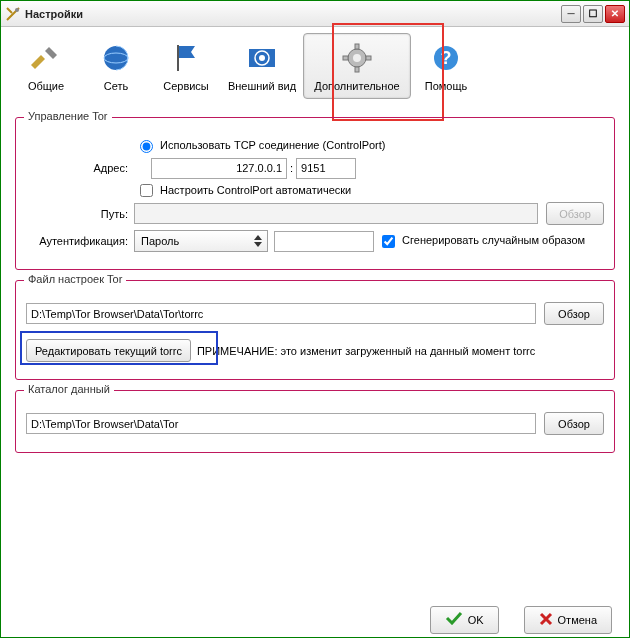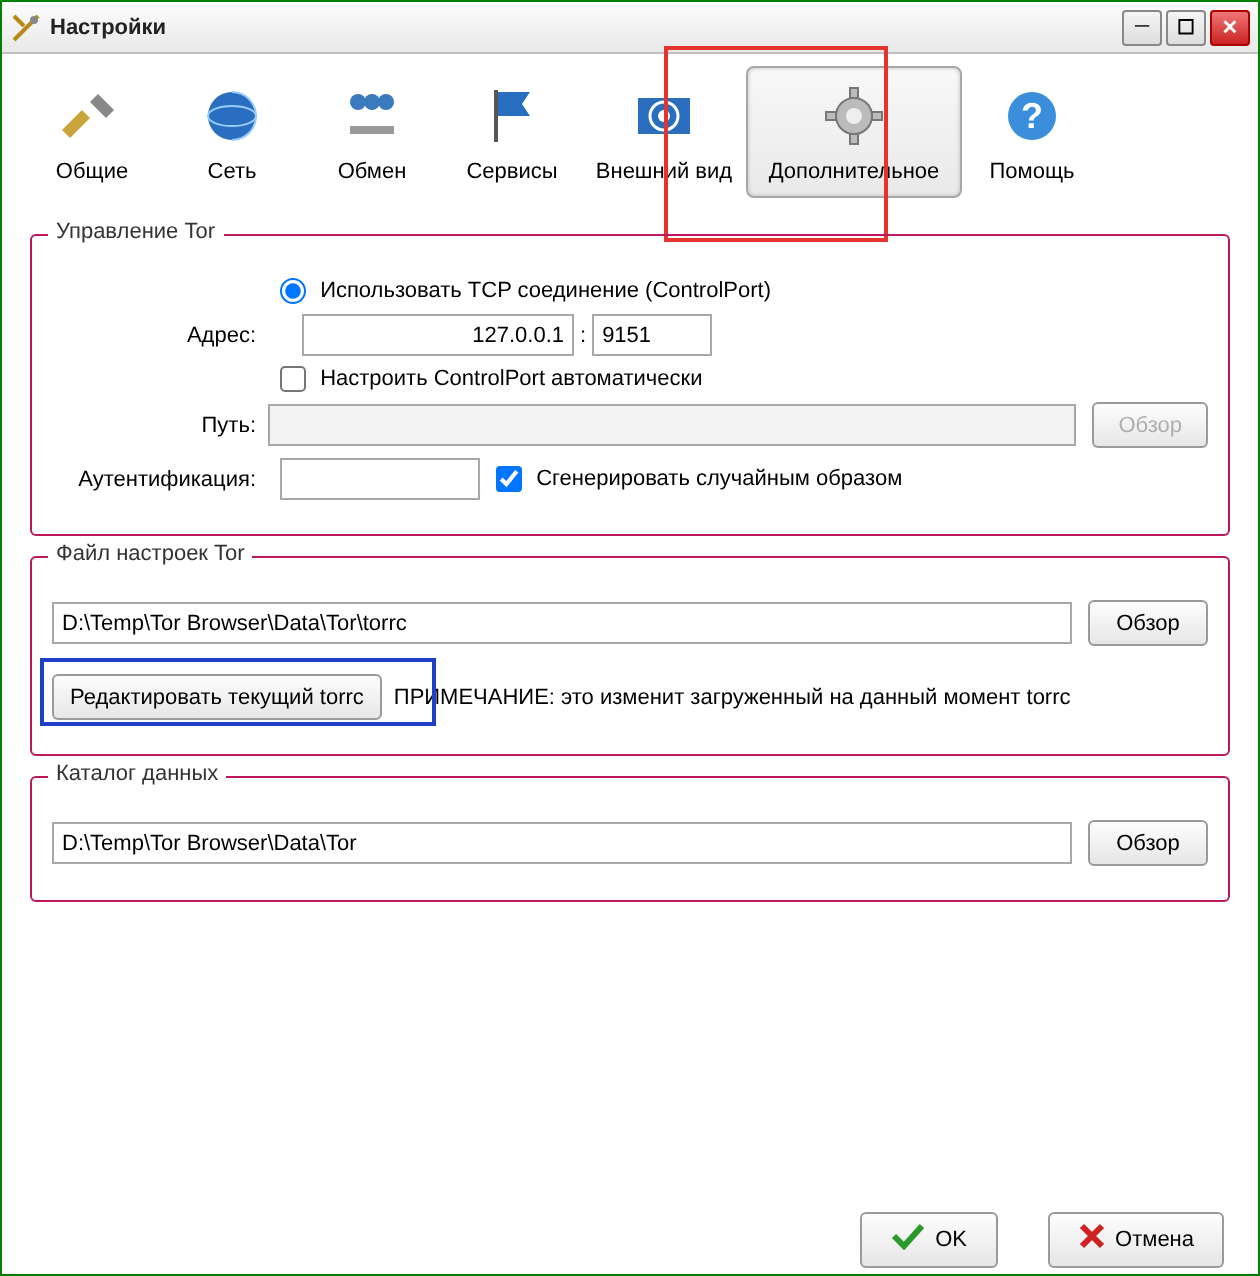--- a/index.html
+++ b/index.html
@@ -181,31 +181,20 @@
       <svg width="28" height="28" viewBox="0 0 28 28">
           <circle cx="14" cy="14" r="12" fill="#2a6ec0"></circle>
           <ellipse cx="14" cy="14" rx="12" ry="5" fill="none" stroke="#9cf" stroke-width="1"></ellipse>
           <path d="M14 2 A12 12 0 0 1 14 26" fill="none" stroke="#9cf"></path>
         </svg>
     </div>
     <div class="label">Сеть</div>
   </div>
   <div class="tool-item">
     <div class="tool-icon">
-      <svg width="30" height="30" viewBox="0 0 30 30">
-          <circle cx="8" cy="8" r="4" fill="#3a7abd"></circle>
-          <circle cx="22" cy="8" r="4" fill="#3a7abd"></circle>
-          <circle cx="15" cy="8" r="4" fill="#3a7abd"></circle>
-          <rect x="4" y="20" width="22" height="4" fill="#999"></rect>
-        </svg>
-    </div>
-    <div class="label">Обмен</div>
-  </div>
-  <div class="tool-item">
-    <div class="tool-icon">
       <svg width="26" height="30" viewBox="0 0 26 30">
           <rect x="4" y="2" width="2" height="26" fill="#555"></rect>
           <path d="M6 3 L22 3 L18 9 L22 15 L6 15 Z" fill="#2a6ec0"></path>
         </svg>
     </div>
     <div class="label">Сервисы</div>
   </div>
   <div class="tool-item" style="width:82px;">
     <div class="tool-icon">
       <svg width="30" height="26" viewBox="0 0 30 26">
@@ -272,20 +261,23 @@
 
     <div class="row disabled">
       <span class="lbl">Путь:</span>
       <input class="txt ro" style="flex: 1 1 0%;" disabled="" value="">
       <span style="width:8px;"></span>
       <button class="btn" disabled="">Обзор</button>
     </div>
 
     <div class="row">
       <span class="lbl">Аутентификация:</span>
+      <div class="select">
+        <span>Пароль</span>
+      </div>
       <span style="width:6px;"></span>
       <input class="txt" style="width: 100px;" value="">
       <span style="width:8px;"></span>
       <label>
         <input type="checkbox" checked="" style="">
         <span>Сгенерировать случайным образом</span>
       </label>
     </div>
   </div>
 
@@ -299,21 +291,21 @@
     </div>
 
     <div class="row" style="margin-top:14px; position:relative;">
       <button class="btn" style="padding:2px 8px;">Редактировать текущий torrc</button>
       <span class="note">ПРИМЕЧАНИЕ: это изменит загруженный на данный момент torrc</span>
       <div class="highlight-blue" style="left:-6px; top:-8px; width:198px; height:34px;"></div>
     </div>
   </div>
 
   <div class="fieldset">
-    <span class="legend">Каталог данных</span>
+    <span class="legend">Каталог данный</span>
     <div class="row">
       <input class="txt" style="flex: 1 1 0%;" value="D:\Temp\Tor Browser\Data\Tor">
       <span style="width:8px;"></span>
       <button class="btn" style="width:60px;">Обзор</button>
     </div>
   </div>
 
 </div>
 
 <div class="footer">

